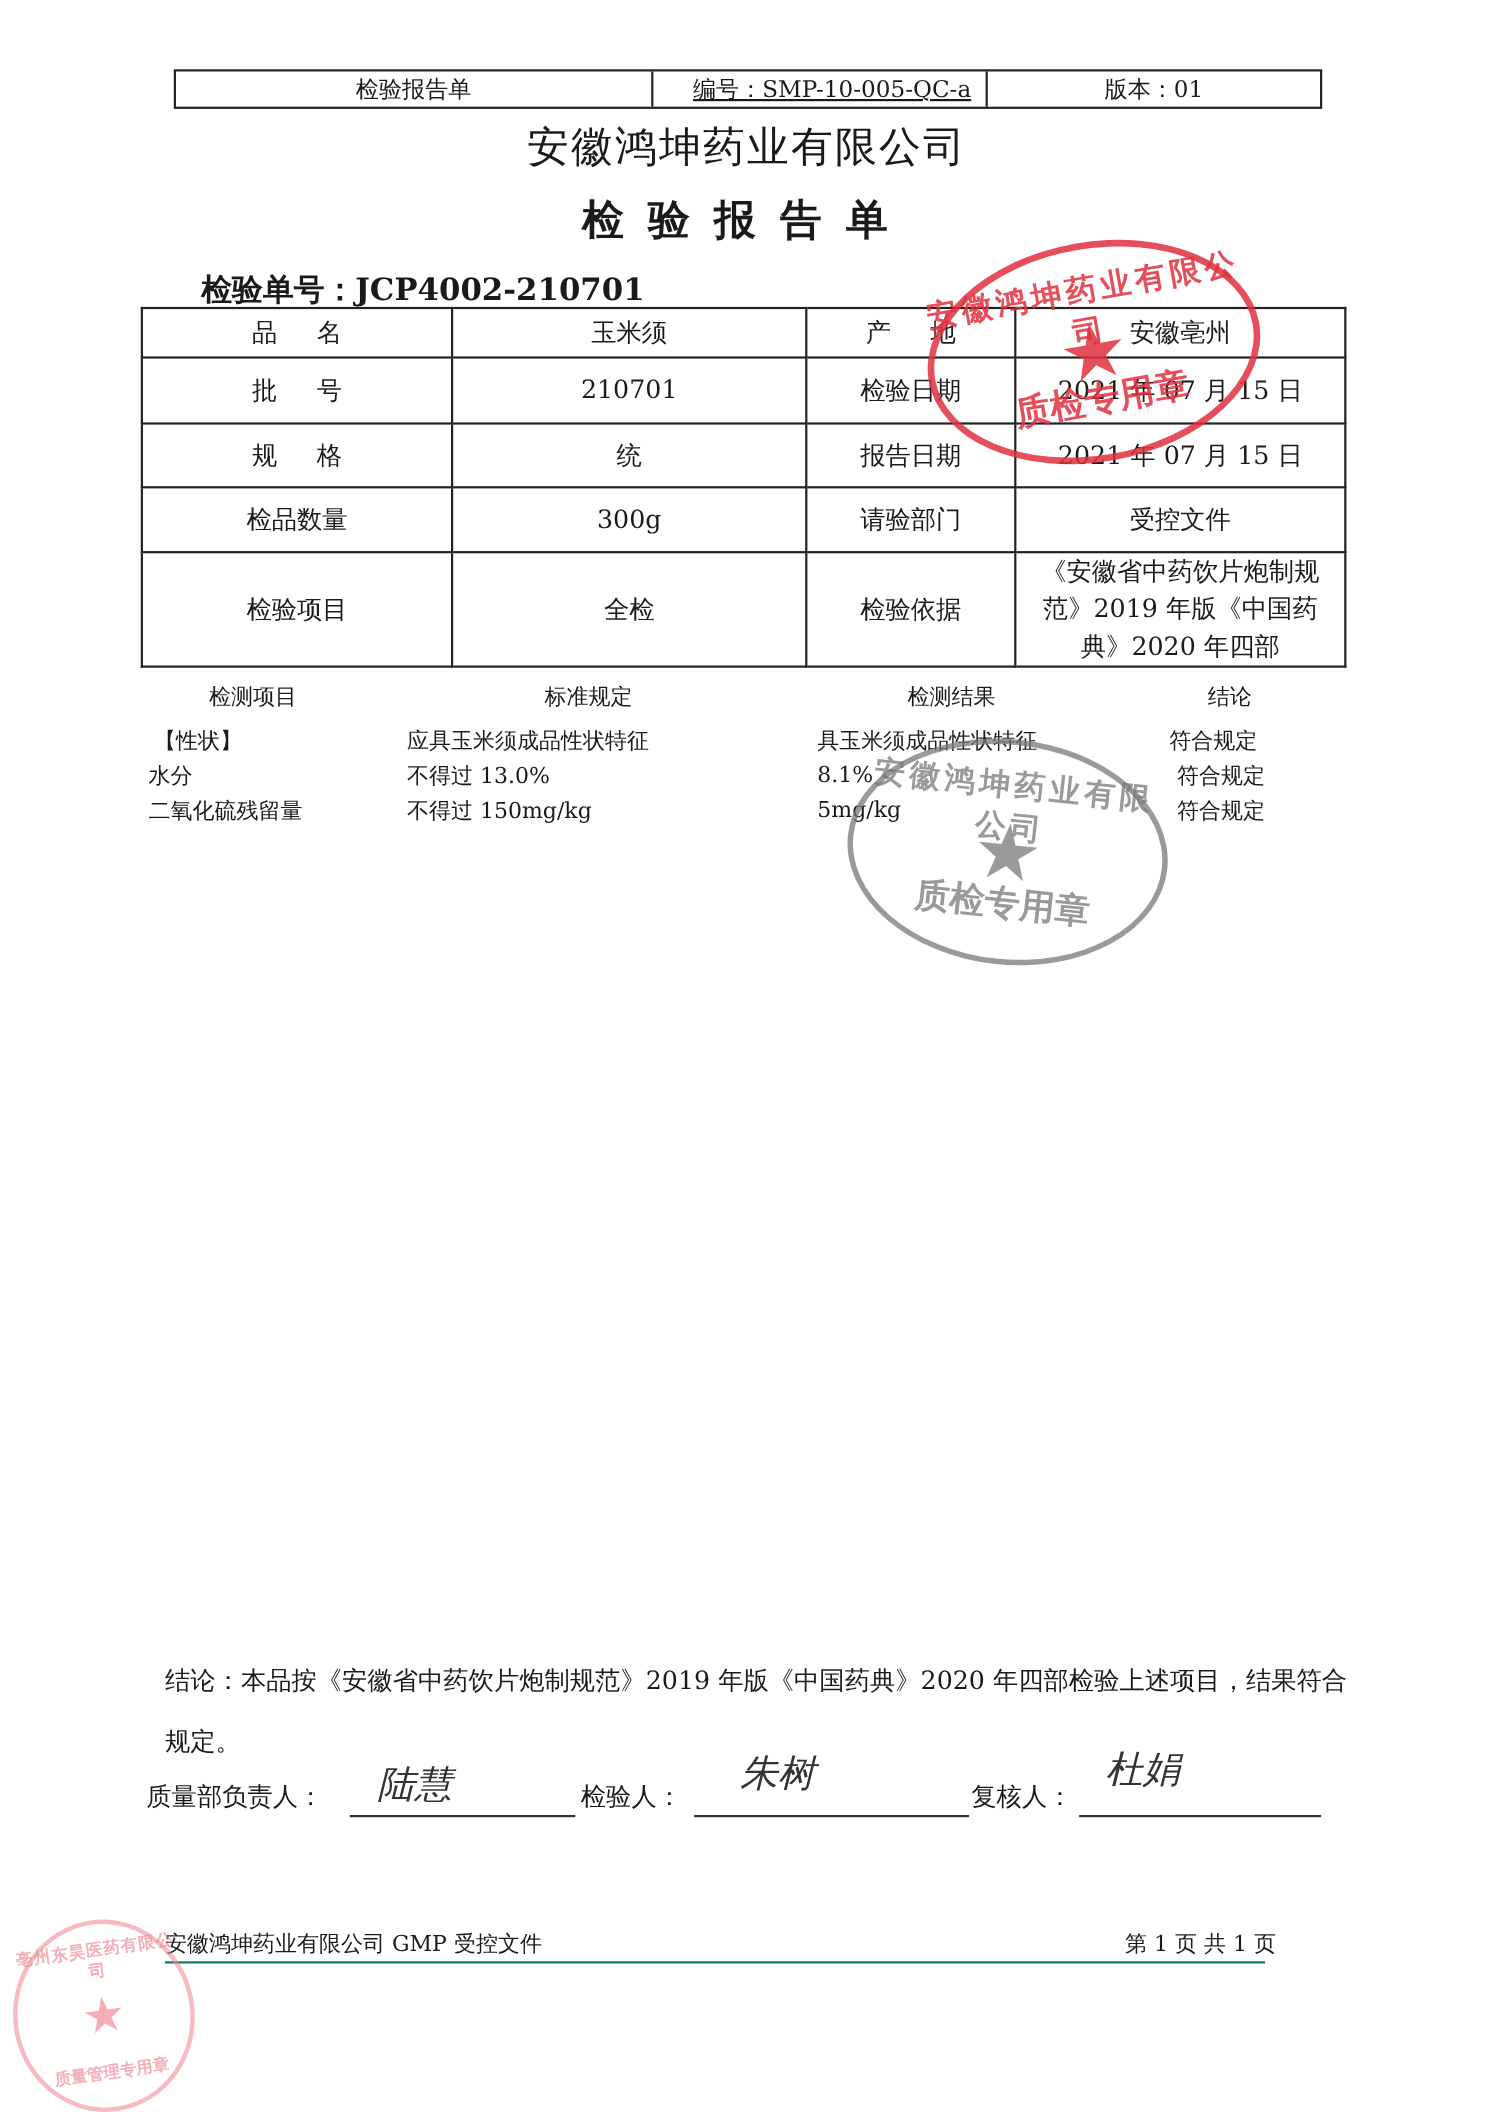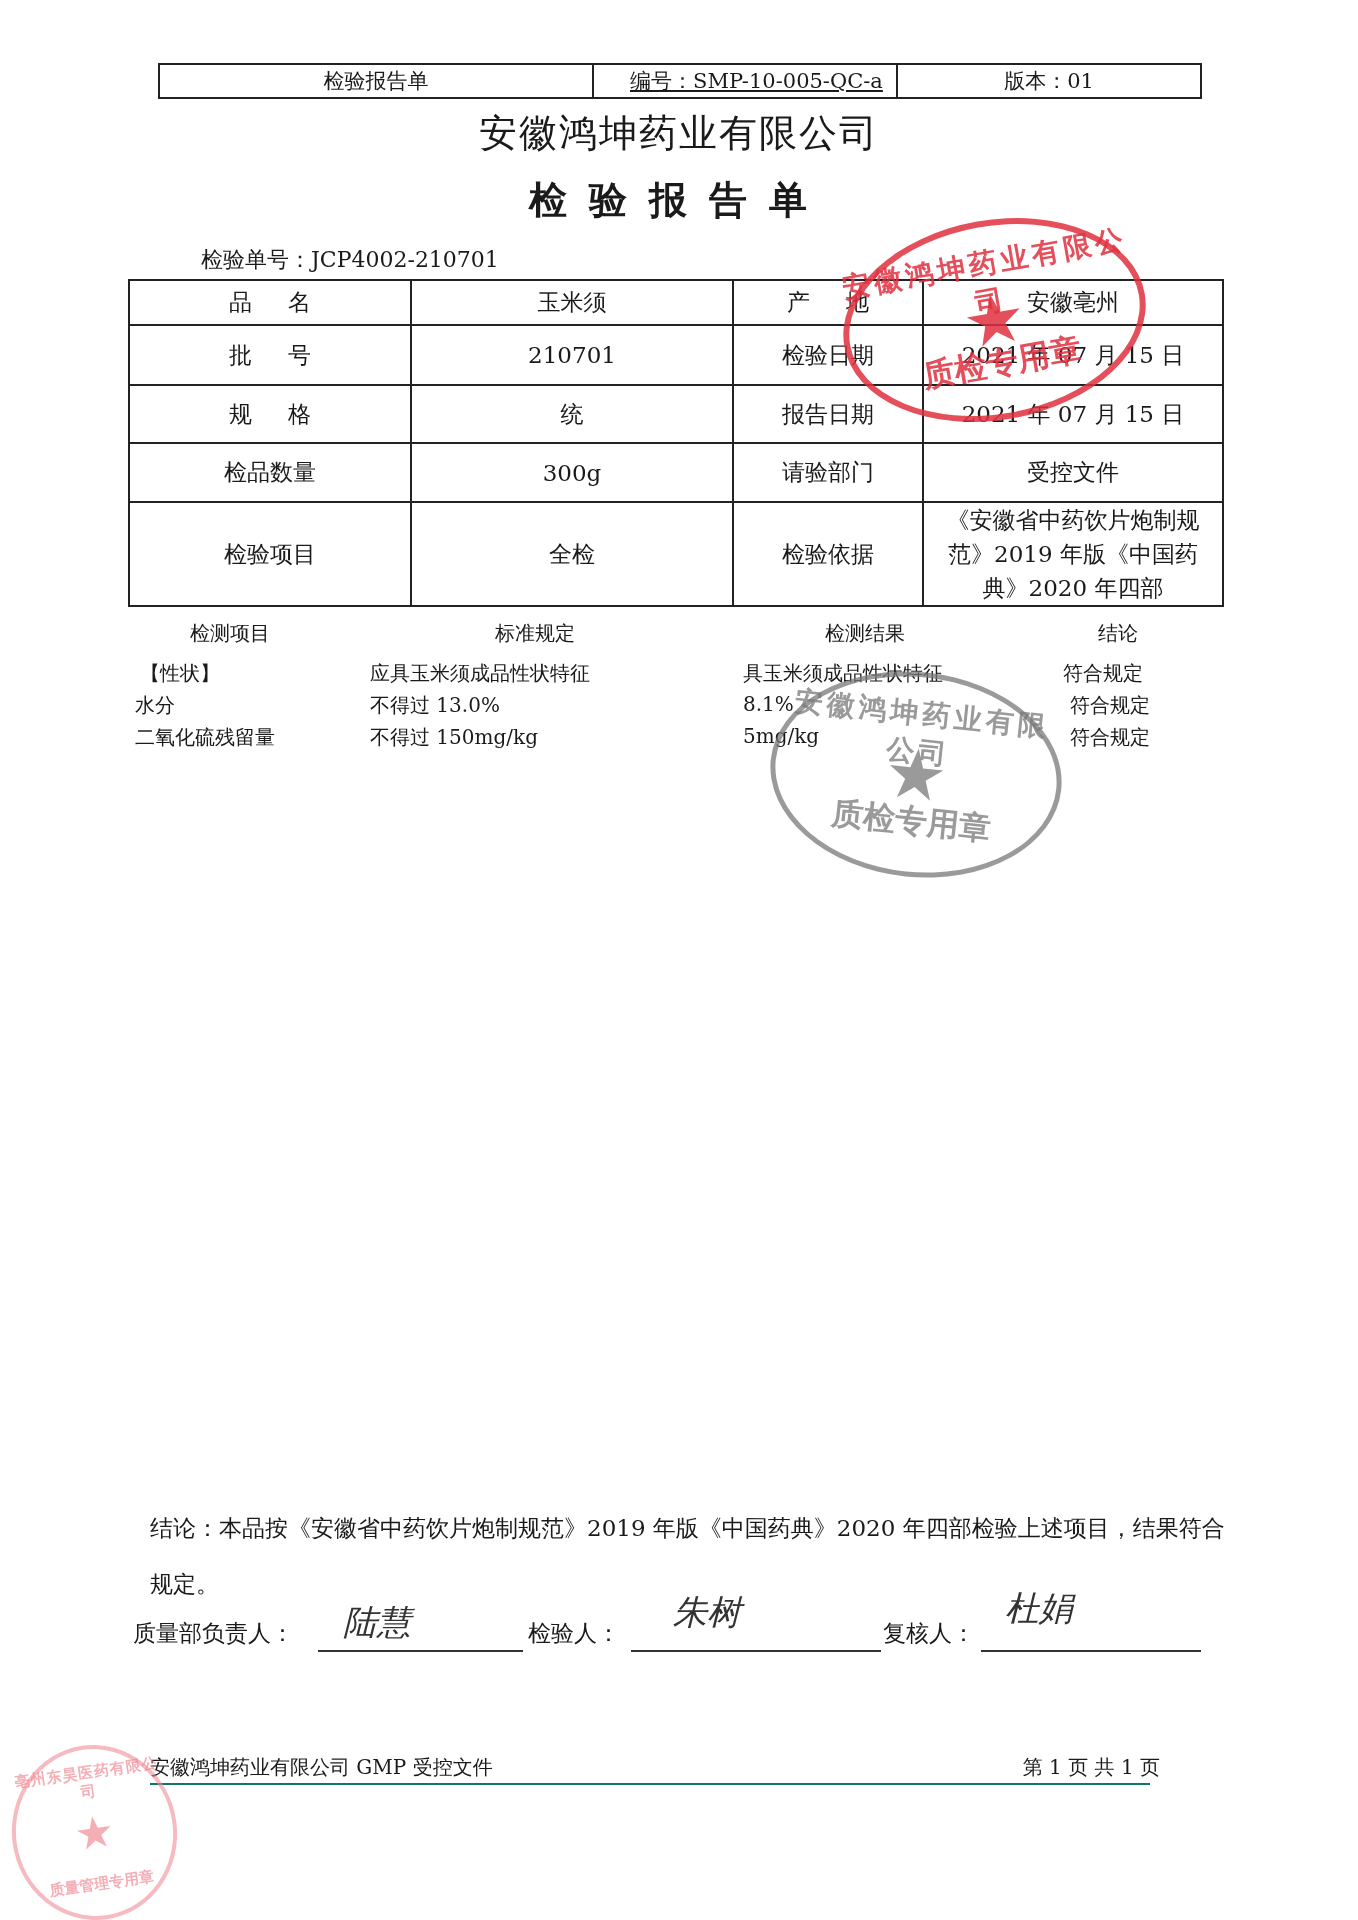--- a/index.html
+++ b/index.html
@@ -7,21 +7,21 @@
          font-family: "DejaVu Serif", "Liberation Serif", serif; color: #1a1a1a; }
   .abs { position: absolute; }
   .hdr-table { position: absolute; left: 158px; top: 63px; width: 1044px; height: 36px;
                border: 2px solid #222; display: flex; box-sizing: border-box; }
   .hdr-table > div { display: flex; align-items: center; justify-content: center; font-size: 21px; box-sizing: border-box; }
   .hdr-table .c1 { width: 434px; border-right: 2px solid #222; }
   .hdr-table .c2 { width: 304px; border-right: 2px solid #222; justify-content: flex-start; padding-left: 36px; text-decoration: underline; }
   .hdr-table .c3 { flex: 1; }
   .company { left: 0; width: 1358px; top: 108px; text-align: center; font-size: 38px; letter-spacing: 2px; }
   .doc-title { left: 0; width: 1358px; top: 175px; text-align: center; font-size: 38px; letter-spacing: 22px; font-weight: bold; }
-  .report-no { left: 201px; top: 245px; font-size: 22px; }
+  .report-no { left: 183px; top: 245px; font-size: 28px; font-weight: bold; }
   .info-table { position: absolute; left: 128px; top: 279px; width: 1096px; border-collapse: collapse; padding-left: 48px; }
   .info-table td { border: 2px solid #222; text-align: center; font-size: 23px; padding: 0; }
   .info-table .lbl-spaced { letter-spacing: 36px; padding-left: 36px; }
   .results { position: absolute; left: 135px; top: 620px; width: 1080px; font-size: 20px; }
   .results .row { position: relative; height: 32px; }
   .results .row span { position: absolute; white-space: nowrap; }
   .results .head { height: 40px; }
   .conclusion { left: 150px; top: 1500px; font-size: 23px; line-height: 56px; width: 1090px; }
   .signs { position: absolute; left: 133px; top: 1608px; width: 1090px; height: 50px; font-size: 23px; }
   .signs span { position: absolute; white-space: nowrap; }

